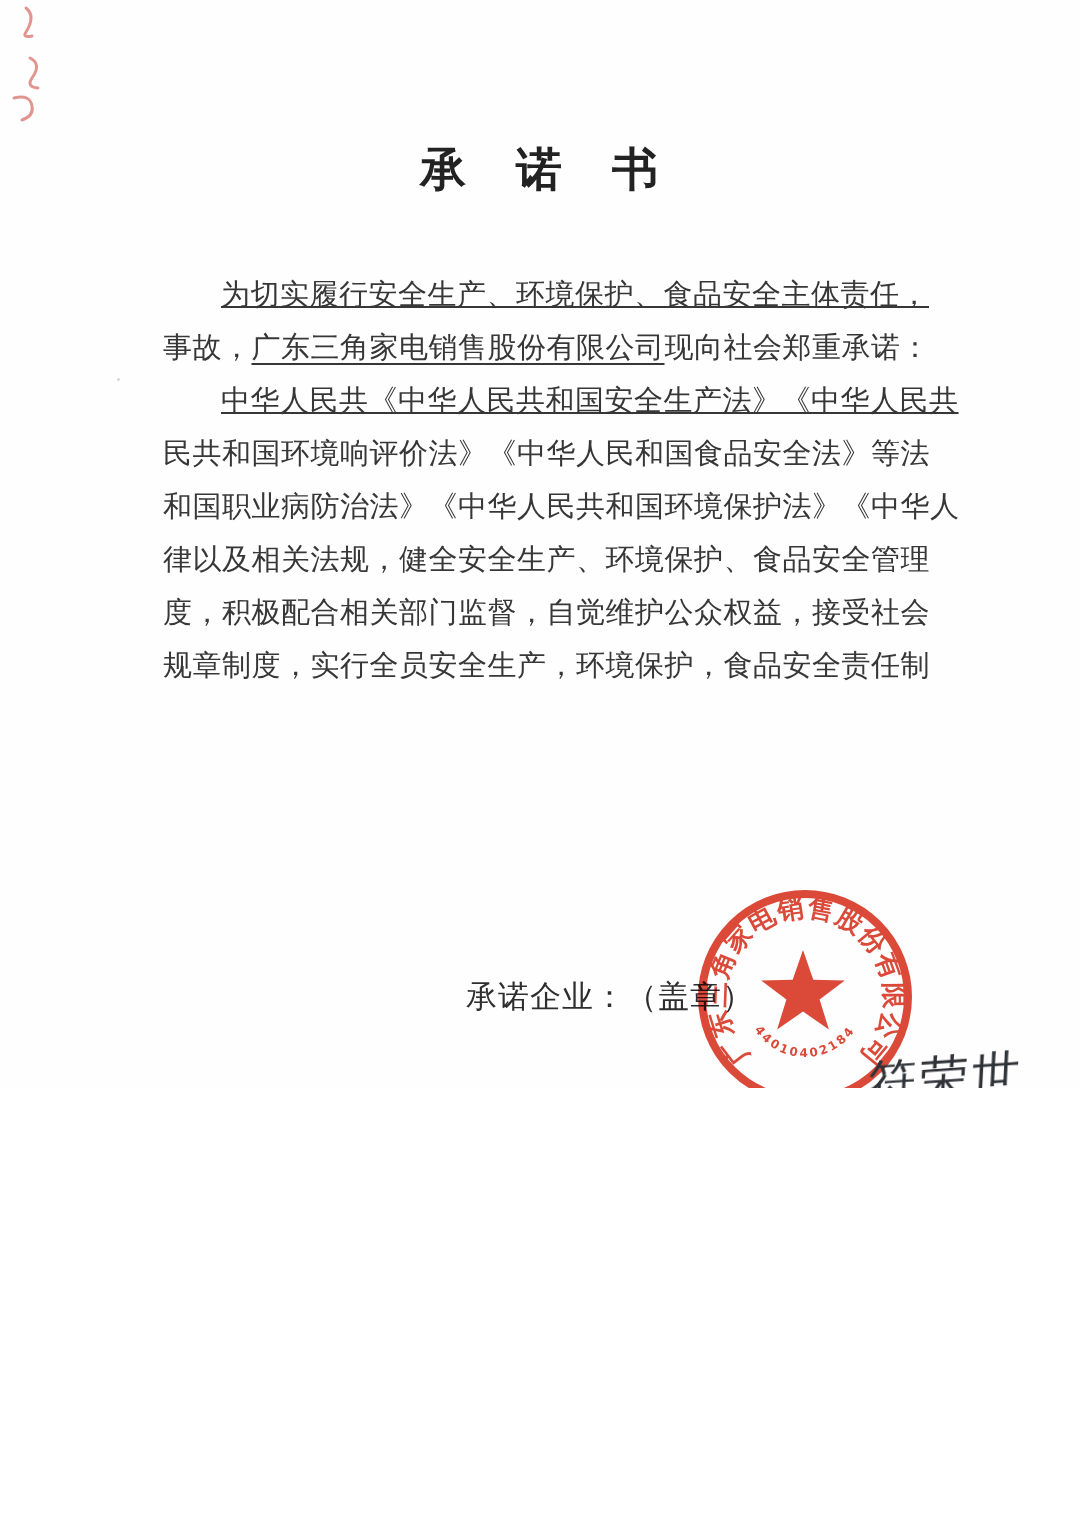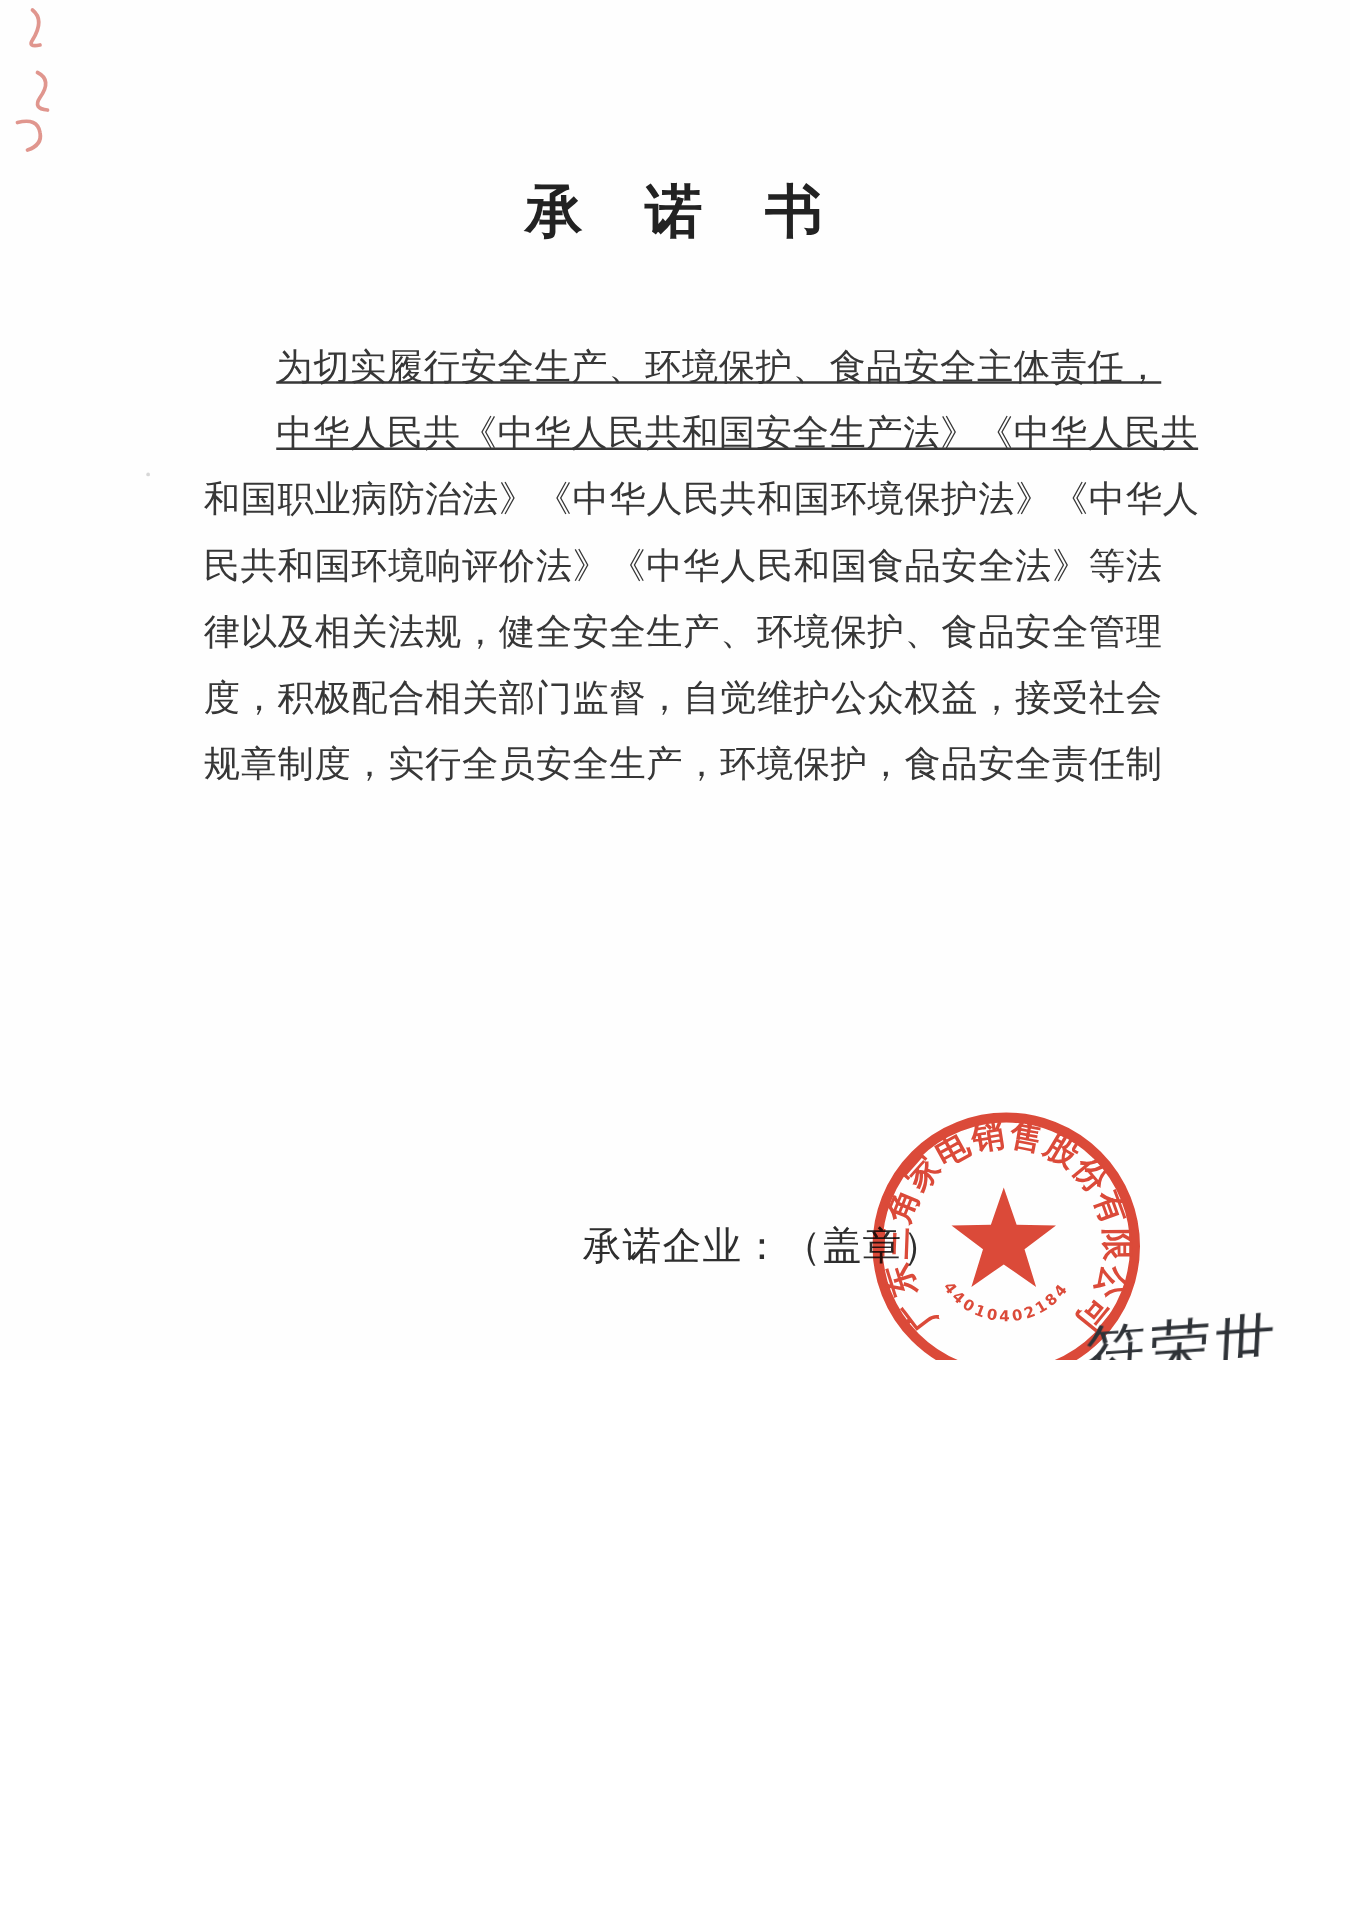--- a/index.html
+++ b/index.html
@@ -129,23 +129,26 @@
   <svg class="artifact-marks" width="54" height="130" viewBox="0 0 54 130">
     <path d="M20,6 q10,8 0,24 q-4,6 6,4" fill="none" stroke="#c94234" stroke-width="3" stroke-linecap="round"></path>
     <path d="M24,56 q12,6 2,20 q-6,9 6,10" fill="none" stroke="#c94234" stroke-width="3" stroke-linecap="round"></path>
     <path d="M8,96 q16,-4 18,8 q2,10 -10,14" fill="none" stroke="#c94234" stroke-width="3" stroke-linecap="round"></path>
   </svg>
 
   <div class="doc-title">承　诺　书</div>
 
   <div class="body-block">
     <div class="body-line indent">为切实履行安全生产、环境保护、食品安全主体责任，</div>
+    <div class="body-line">
+      <span>事故，</span><span class="underlined">广东三角家电销售股份有限公司</span><span>现向社会郑重承诺：</span>
+    </div>
     <div class="body-line indent">中华人民共《中华人民共和国安全生产法》《中华人民共</div>
+    <div class="body-line">民共和国环境响评价法》《中华人民和国食品安全法》等法</div>
     <div class="body-line">和国职业病防治法》《中华人民共和国环境保护法》《中华人</div>
-    <div class="body-line">民共和国环境响评价法》《中华人民和国食品安全法》等法</div>
     <div class="body-line">律以及相关法规，健全安全生产、环境保护、食品安全管理</div>
     <div class="body-line">度，积极配合相关部门监督，自觉维护公众权益，接受社会</div>
     <div class="body-line">规章制度，实行全员安全生产，环境保护，食品安全责任制</div>
   </div>
 
   <div class="sign-label company-label">承诺企业：（盖章）</div>
 
   <div class="sign-label legalrep-label">法定代表人(负责人)：(签名)</div>
 
   <svg class="stamp" viewBox="0 0 230 230">

